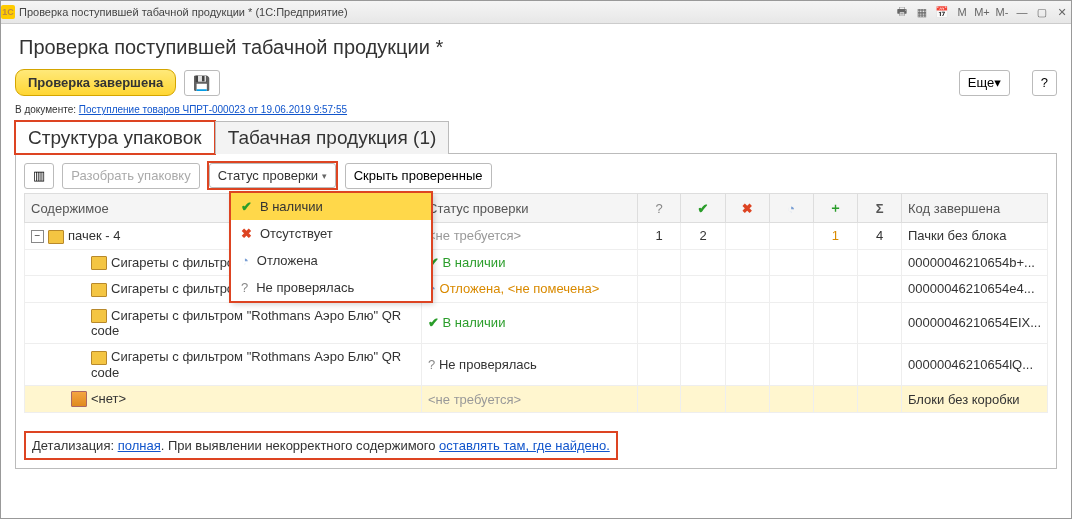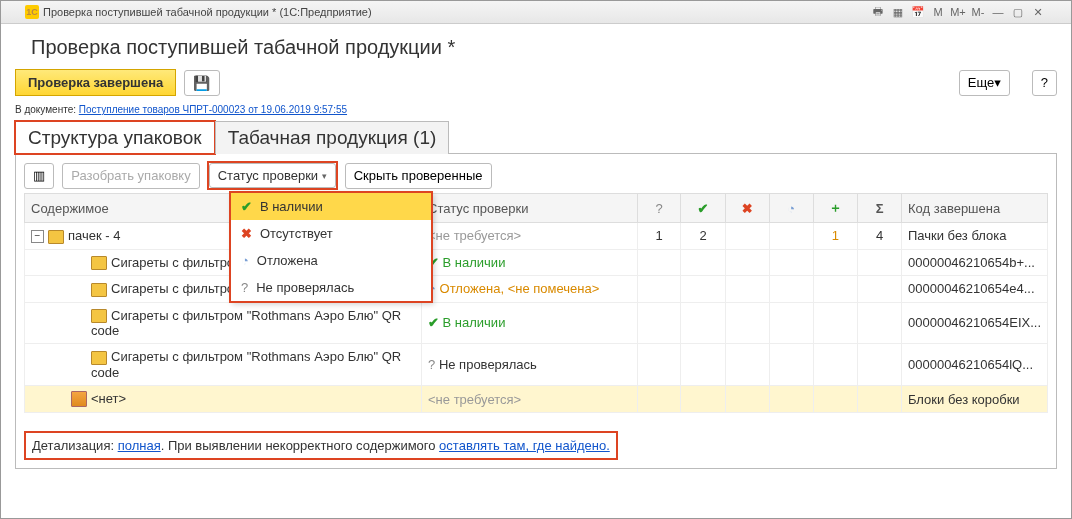--- a/index.html
+++ b/index.html
@@ -1,25 +1,25 @@
 <!DOCTYPE html>
 <html><head>
 <meta charset="utf-8">
 <style>
 html,body{margin:0;padding:0;font-family:Arial,sans-serif;font-size:13px;color:#333;background:#fff}
 .window{width:1072px;height:519px;box-sizing:border-box;border:1px solid #999;background:#fff;overflow:hidden;position:relative}
-.titlebar{height:22px;background:linear-gradient(#f5f5f5,#e7e7e7);border-bottom:1px solid #ccc;display:flex;align-items:center;padding:0 24px;font-size:11px;color:#444}
+.titlebar{height:22px;background:linear-gradient(#f5f5f5,#e7e7e7);border-bottom:1px solid #ccc;display:flex;align-items:center;padding:0 0;font-size:11px;color:#444}
 .titlebar .tb-icon{width:14px;height:14px;background:#fecb00;border-radius:2px;margin-right:4px;font-size:9px;font-weight:bold;color:#b84;display:flex;align-items:center;justify-content:center}
 .titlebar .tb-txt{flex:1}
 .titlebar .tb-btns{display:flex;gap:2px}
 .titlebar .tb-btns span{width:18px;height:16px;display:flex;align-items:center;justify-content:center;font-size:11px;color:#666;cursor:pointer}
 .content{padding:8px 14px}
-.page-title{font-size:20px;color:#333;margin:4px 0 10px 16px}
+.page-title{font-size:20px;color:#333;margin:4px 0 10px 4px}
 .toolbar{display:flex;align-items:center;gap:8px;margin-bottom:8px}
-.btn-yellow{background:linear-gradient(#ffe97a,#ffd633);border:1px solid #d4a500;border-radius:0;padding:5px 12px;font-weight:bold;font-size:13px;color:#333;cursor:pointer}
+.btn-yellow{background:linear-gradient(#ffe97a,#ffd633);border:1px solid #d4a500;border-radius:9px;padding:5px 12px;font-weight:bold;font-size:13px;color:#333;cursor:pointer}
 .btn-plain{background:#fff;border:1px solid #bbb;border-radius:3px;padding:4px 8px;cursor:pointer;display:inline-flex;align-items:center;justify-content:center;height:26px;font-size:13px}
 .right-btns{margin-left:auto;display:flex;gap:22px}
 .doc-line{font-size:10px;margin-bottom:6px}
 .doc-line a{color:#1155cc;text-decoration:underline}
 .tabs{display:flex}
 .tab{padding:5px 12px;border:1px solid #bbb;border-bottom:none;background:#f3f3f3;cursor:pointer;font-size:19px}
 .tab.active{background:#fff}
 .tab-body{border:1px solid #bbb;border-top:1px solid #bbb;margin-top:-1px;padding:8px;background:#fff}
 .sub-toolbar{display:flex;align-items:center;gap:8px;position:relative}
 .btn-disabled{color:#aaa}

